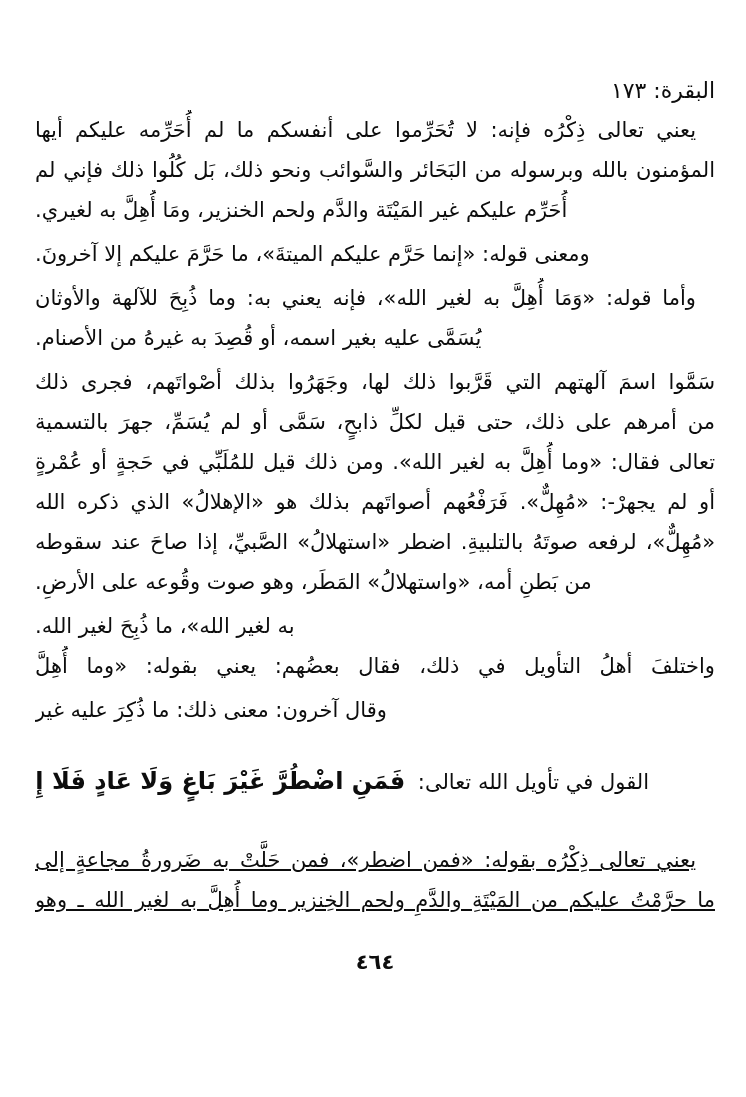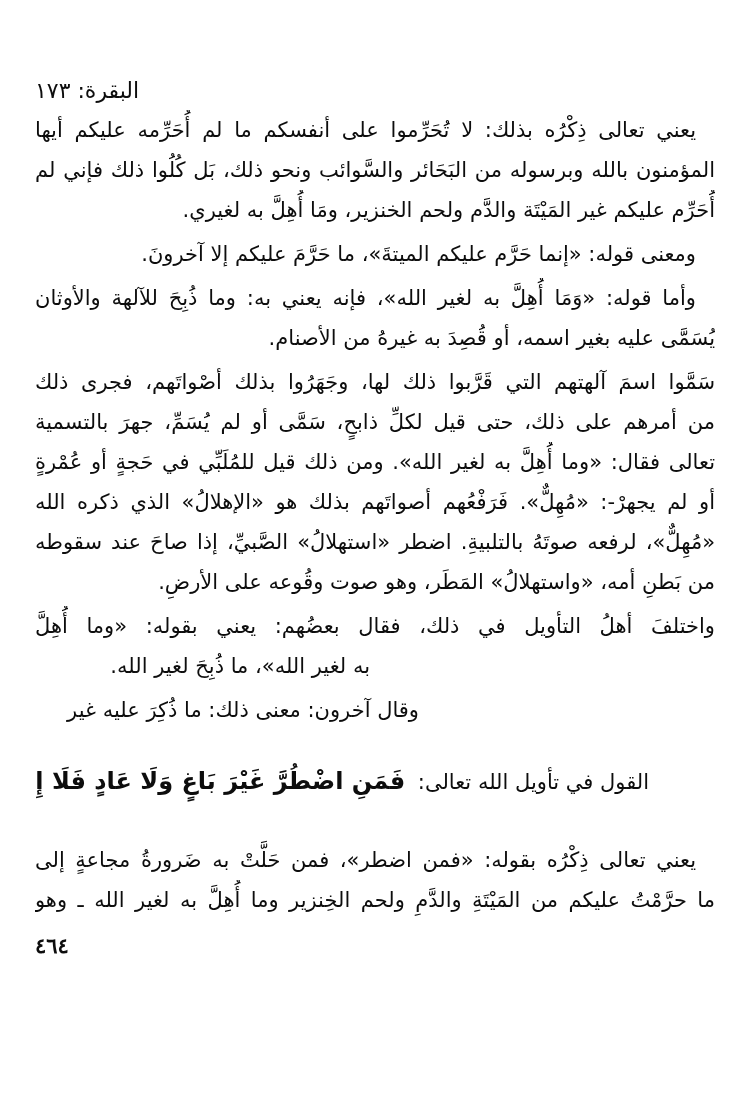--- a/index.html
+++ b/index.html
@@ -11,33 +11,33 @@
     color:#0d0d0d;
     direction:rtl;
   }
   .page{
     position:absolute;inset:0;
     padding:0 31px 0 35px;
     box-sizing:border-box;
   }
   .page-header{
     padding-top:74px;
-    text-align:left;
+    text-align:right;
     font-size:22px;
     line-height:34px;
     letter-spacing:0.5px;
   }
   .content{margin-top:2px;}
   .para{margin:0 0 4px 0;}
   .ln{
     font-size:21px;
     line-height:40px;
     height:40px;
     overflow:hidden;
-    text-align:right;
+    text-align:left;
   }
   .ln.full{
     text-align:justify;
     text-align-last:justify;
   }
   .indent{padding-right:19px;}
   .hang1{margin-right:345px;}
   .hang2{margin-right:296px;}
   .section-heading{
     margin:26px 66px 34px 0;
@@ -47,41 +47,40 @@
     text-align:right;
     white-space:nowrap;
     overflow:hidden;
   }
   .section-heading .verse{
     font-weight:bold;
     font-size:24px;
     letter-spacing:-0.5px;
     padding-right:6px;
   }
-  .sec2{margin-top:8px;}
+  .sec2{margin-top:8px;text-decoration:underline;}
   .page-number{
-    margin-top:14px;
-    text-align:left;
+    margin-top:30px;
+    text-align:center;
     font-size:21px;
     font-weight:bold;
     letter-spacing:2px;
-    font-family:Liberation Serif, serif;
   }
 </style>
 </head>
 <body>
 
 <div class="page">
 
   <div class="page-header">البقرة: ١٧٣</div>
 
   <div class="content">
 
     <div class="para">
-      <div class="ln full indent">يعني تعالى ذِكْرُه بذلك: لا تُحَرِّموا على أنفسكم ما لم أُحَرِّمه عليكم أيها</div>
+      <div class="ln full indent">يعني تعالى ذِكْرُه فإنه: لا تُحَرِّموا على أنفسكم ما لم أُحَرِّمه عليكم أيها</div>
       <div class="ln full">المؤمنون بالله وبرسوله من البَحَائر والسَّوائب ونحو ذلك، بَل كُلُوا ذلك فإني لم</div>
       <div class="ln">أُحَرِّم عليكم غير المَيْتَة والدَّم ولحم الخنزير، ومَا أُهِلَّ به لغيري.</div>
     </div>
 
     <div class="para">
       <div class="ln indent">ومعنى قوله: «إنما حَرَّم عليكم الميتةَ»، ما حَرَّمَ عليكم إلا آخرونَ.</div>
     </div>
 
     <div class="para">
       <div class="ln full indent">وأما قوله: «وَمَا أُهِلَّ به لغير الله»، فإنه يعني به: وما ذُبِحَ للآلهة والأوثان</div>
@@ -91,22 +90,22 @@
     <div class="para">
       <div class="ln full">سَمَّوا اسمَ آلهتهم التي قَرَّبوا ذلك لها، وجَهَرُوا بذلك أصْواتَهم، فجرى ذلك</div>
       <div class="ln full">من أمرهم على ذلك، حتى قيل لكلِّ ذابحٍ، سَمَّى أو لم يُسَمِّ، جهرَ بالتسمية</div>
       <div class="ln full">تعالى فقال: «وما أُهِلَّ به لغير الله». ومن ذلك قيل للمُلَبِّي في حَجةٍ أو عُمْرةٍ</div>
       <div class="ln full">أو لم يجهرْ-: «مُهِلٌّ». فَرَفْعُهم أصواتَهم بذلك هو «الإهلالُ» الذي ذكره الله</div>
       <div class="ln full">«مُهِلٌّ»، لرفعه صوتَهُ بالتلبيةِ. اضطر «استهلالُ» الصَّبيِّ، إذا صاحَ عند سقوطه</div>
       <div class="ln">من بَطنِ أمه، «واستهلالُ» المَطَر، وهو صوت وقُوعه على الأرضِ.</div>
     </div>
 
     <div class="para">
+      <div class="ln hang1">به لغير الله»، ما ذُبِحَ لغير الله.</div>
       <div class="ln full">واختلفَ أهلُ التأويل في ذلك، فقال بعضُهم: يعني بقوله: «وما أُهِلَّ</div>
-      <div class="ln hang1">به لغير الله»، ما ذُبِحَ لغير الله.</div>
     </div>
 
     <div class="para">
       <div class="ln hang2">وقال آخرون: معنى ذلك: ما ذُكِرَ عليه غير اسم الله.</div>
     </div>
 
     <div class="section-heading">
       <span>القول في تأويل الله تعالى:</span>
       <span class="verse">فَمَنِ اضْطُرَّ غَيْرَ بَاغٍ وَلَا عَادٍ فَلَا إِثْمَ عَلَيْهِ</span>
     </div>

